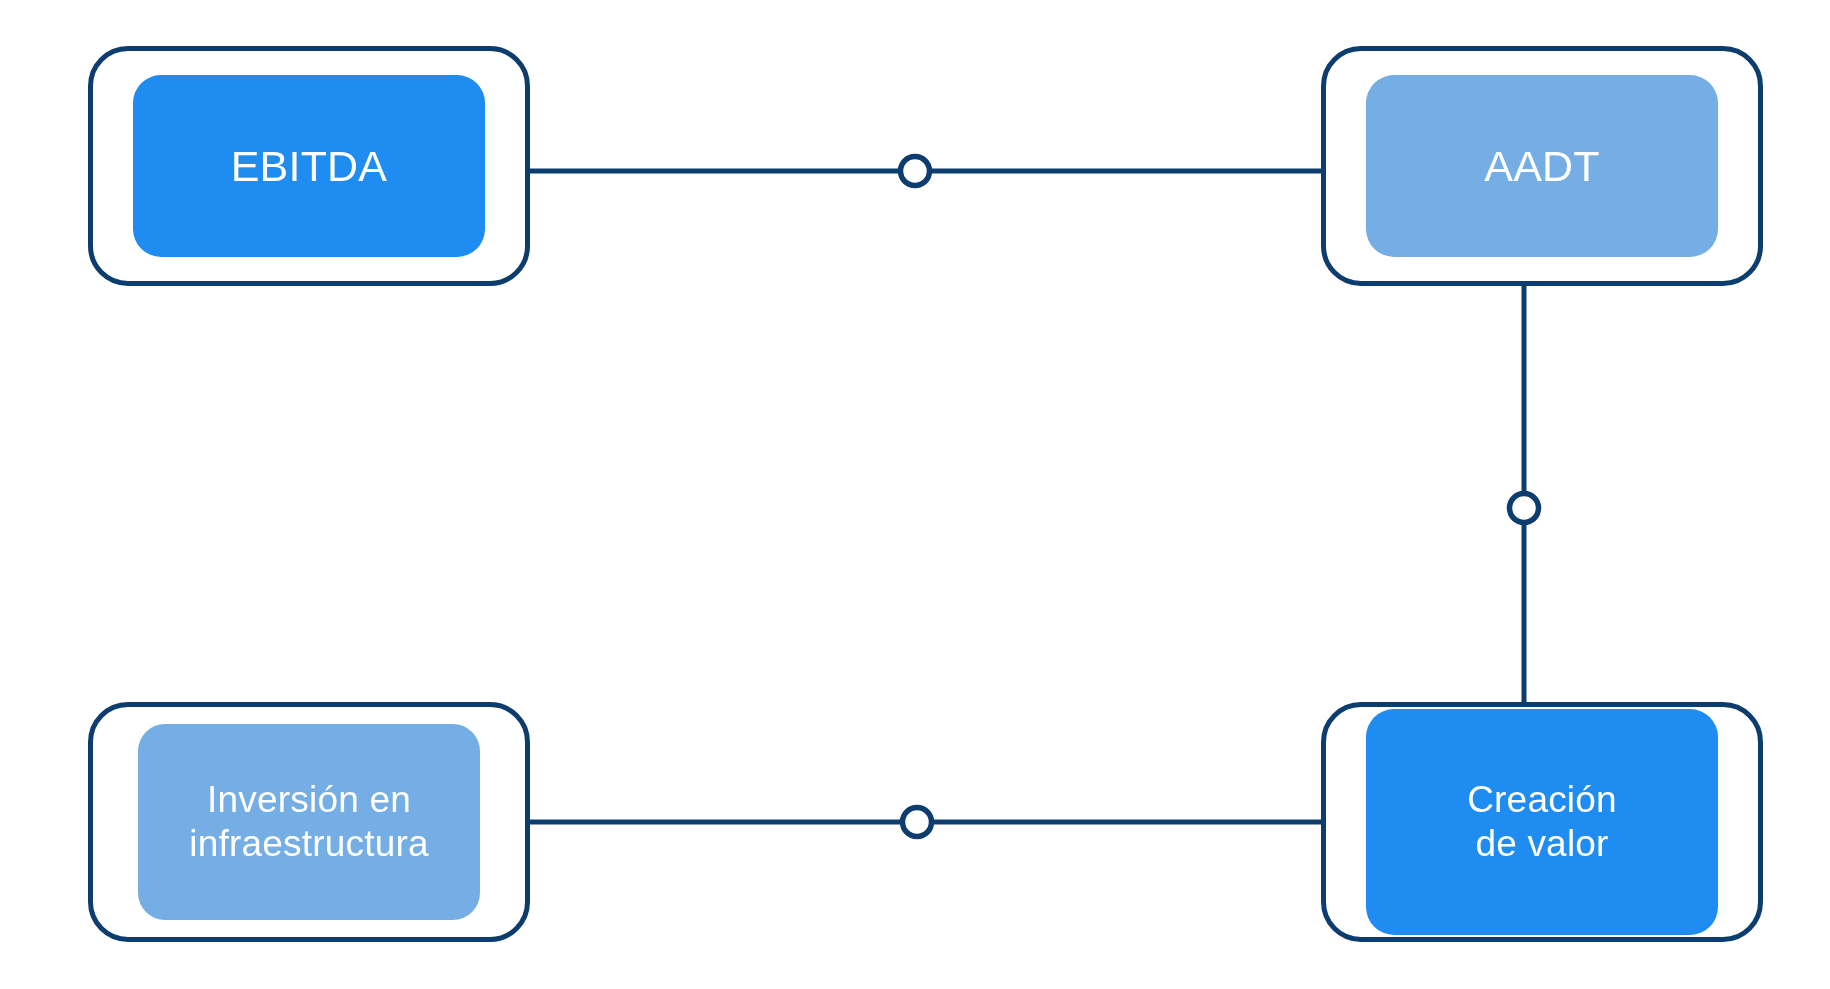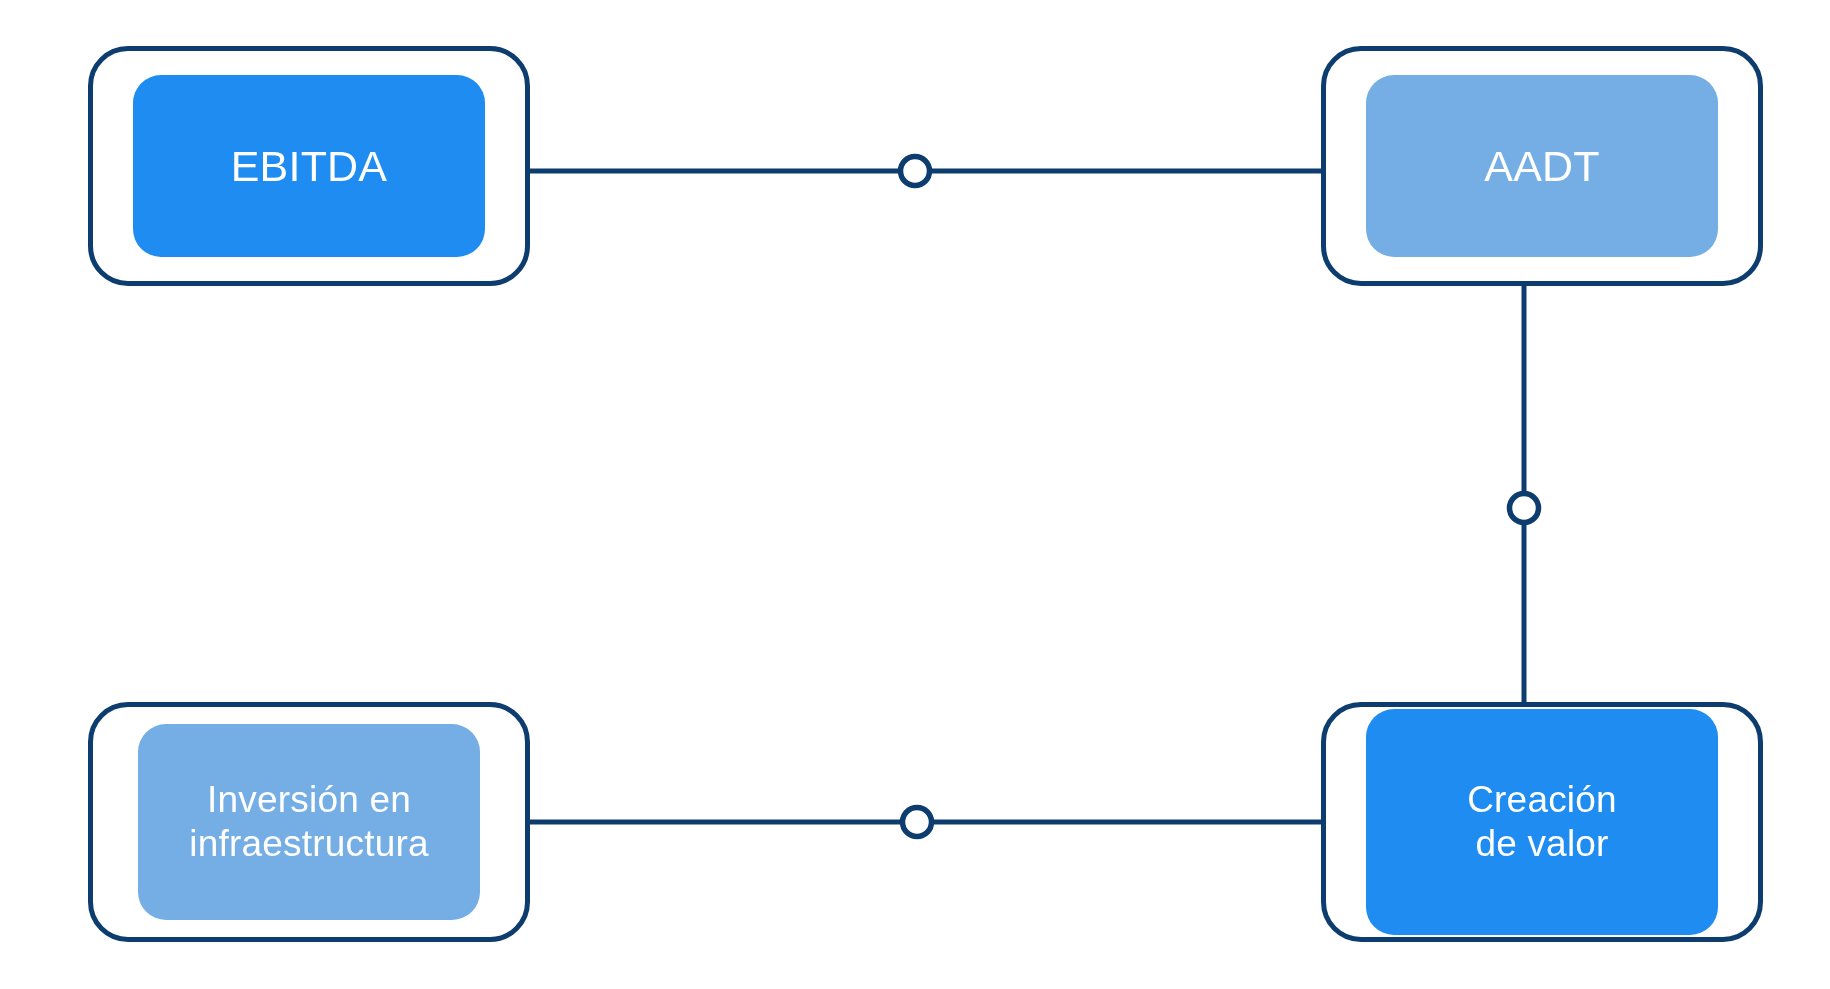--- a/index.html
+++ b/index.html
@@ -51,21 +51,21 @@
     padding: 4px 10px;
   }
   
   #node-ebitda        { left: 88px;   top: 46px;  width: 442px; height: 240px; }
   #node-aadt          { left: 1321px; top: 46px;  width: 442px; height: 240px; }
   #node-inversion     { left: 88px;   top: 702px; width: 442px; height: 240px; }
   #node-creacion      { left: 1321px; top: 702px; width: 442px; height: 240px; }
 
   #inner-ebitda       { width: 352px; height: 182px; font-size: 43px; }
   #inner-aadt         { width: 352px; height: 182px; font-size: 43px; }
-  #inner-inversion    { width: 342px; height: 196px; font-size: 37px; }
+  #inner-inversion    { width: 342px; height: 196px; font-size: 37px; border-radius: 27px; }
   #inner-creacion     { width: 352px; height: 226px; font-size: 37px; }
 
   .fill-accent { background: #1e8cf0; }
   .fill-muted  { background: #74aee4; }
 </style>
 </head>
 <body>
 
 <div id="diagram-canvas">
 

